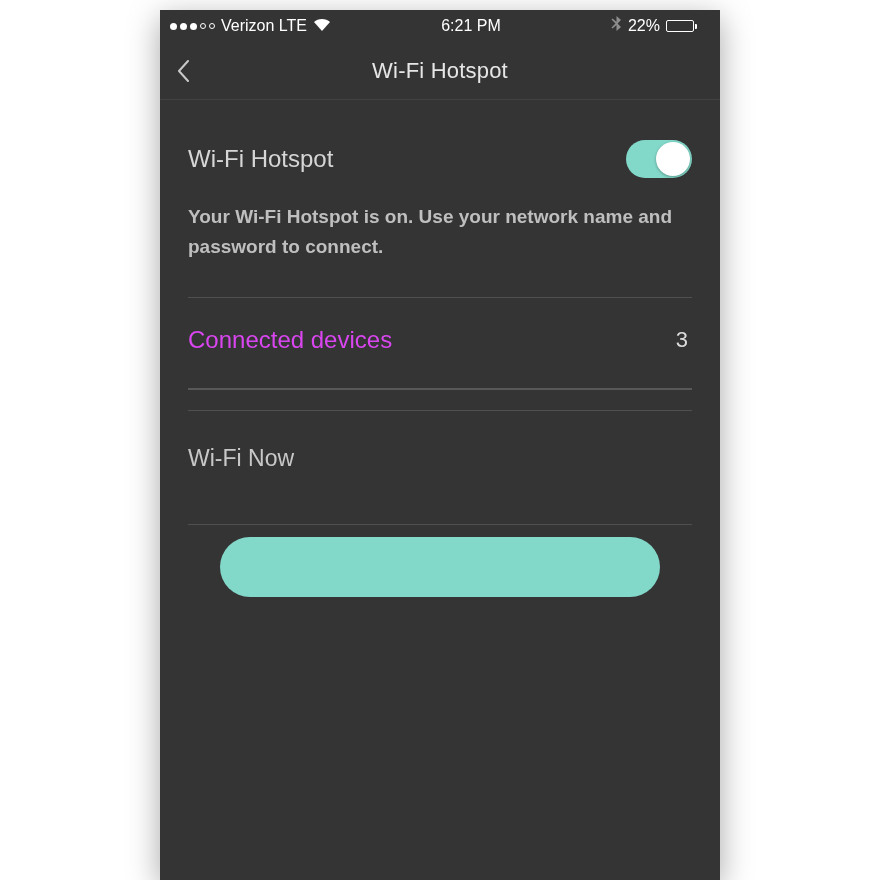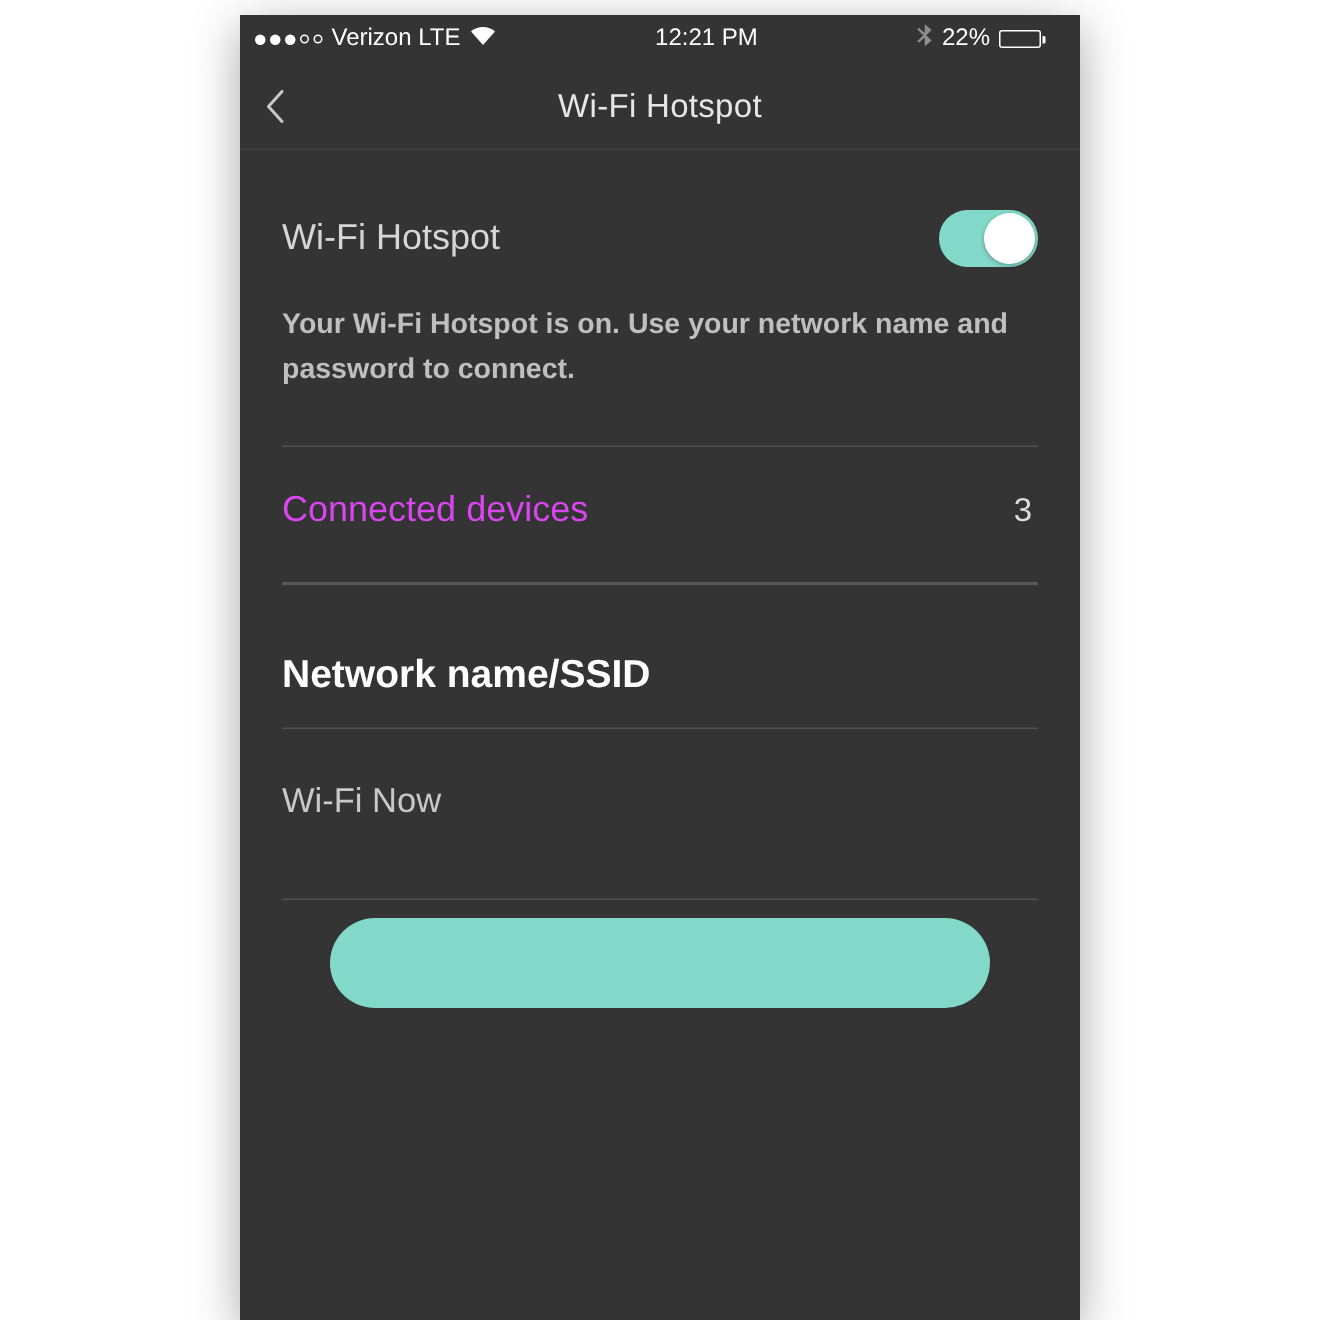--- a/index.html
+++ b/index.html
@@ -132,21 +132,21 @@
           <span class="dot empty"></span>
           <span class="dot empty"></span>
       </span>
       <span>Verizon LTE</span>
       <span>
         <svg width="18" height="13" viewBox="0 0 18 13">
             <path d="M9 13 L1 4 C5 0 13 0 17 4 Z" fill="#fff"></path>
           </svg>
       </span>
     </div>
-    <div class="sb-center">12:21 PM</div>
+    <div class="sb-center">6:21 PM</div>
     <div class="sb-right">
       <span class="bt">
         <svg width="11" height="17" viewBox="0 0 11 17">
             <path d="M5.5 0 L10 4 L6.5 7.5 L10 11 L5.5 15 L5.5 9 L1.5 12.5 L0.5 11.5 L4.5 7.5 L0.5 3.5 L1.5 2.5 L5.5 6 Z" fill="#8e8e8e"></path>
           </svg>
       </span>
       <span>22%</span>
       <span class="battery"><span class="battery-fill"></span></span>
     </div>
   </div>
@@ -173,21 +173,20 @@
 
     <div class="divider mt-lg"></div>
 
     <div class="row-devices">
       <div class="lbl">Connected devices</div>
       <div class="val">3</div>
     </div>
 
     <div class="divider heavy"></div>
 
-    <div class="section-header">Network name/SSID</div>
     <div class="section-divider"></div>
     <div class="value-row">Wi-Fi Now</div>
 
     <div class="section-divider"></div>
 
   </div>
 
   <div class="primary-btn"></div>
 
 </div>

